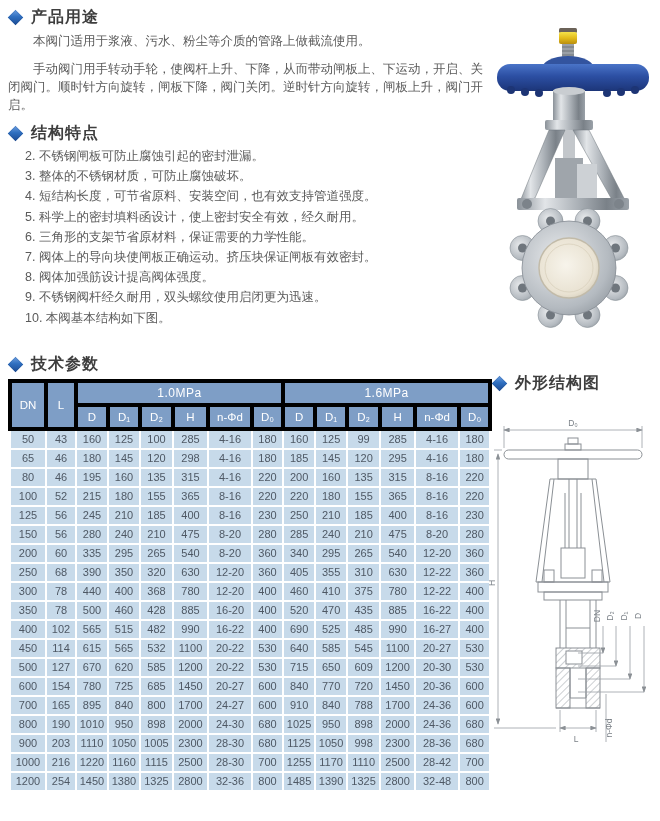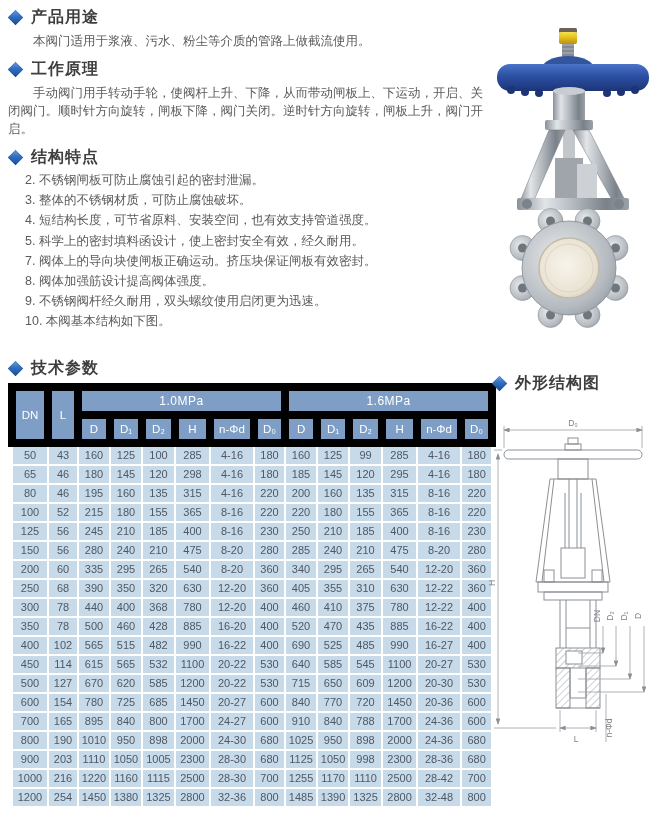--- a/index.html
+++ b/index.html
@@ -15,56 +15,53 @@
   .sec-title{font-size:16px;font-weight:bold;color:#3e3e3e;letter-spacing:1px;}
 
   .body-text{font-size:12.5px;line-height:18px;color:#5a5a5a;margin:6px 0 10px 0;}
   .indent{text-indent:2em;}
   .feature-list{list-style:none;margin:4px 0 8px 0;padding:0 0 0 17px;
                 font-size:12.5px;line-height:20.2px;color:#5a5a5a;}
 
   .sec-params{margin-top:28px;}
   table.params{border-collapse:collapse;table-layout:fixed;width:482px;margin-top:5px;}
   table.params th{background:#7e9ec6;color:#fff;font-weight:normal;
-                  font-size:11.5px;border:8px solid #000000;height:20px;padding:0;text-align:center;}
+                  font-size:11.5px;border:4px solid #000000;height:20px;padding:0;text-align:center;}
   table.params th.grp{font-size:12px;letter-spacing:.5px;}
   table.params td{background:#c7daea;color:#4e5864;font-size:11px;
                   border:2px solid #fff;height:17px;padding:0;text-align:center;
                   white-space:nowrap;overflow:hidden;}
 
   .photo-wrap{position:absolute;left:0;top:8px;width:170px;height:360px;}
   .outline-head{position:absolute;left:4px;top:374px;width:168px;}
   .drawing-wrap{position:absolute;left:0;top:398px;width:168px;height:356px;}
 </style>
 </head>
 <body>
 
 <div class="left-col">
 
   <div class="sec-head">
     <span class="diamond"></span>
     <span class="sec-title">产品用途</span>
   </div>
   <p class="body-text indent">本阀门适用于浆液、污水、粉尘等介质的管路上做截流使用。</p>
 
-  <div class="sec-head">
-    <span class="diamond"></span>
-    <span class="sec-title">工作原理</span>
-  </div>
   <p class="body-text indent">手动阀门用手转动手轮，使阀杆上升、下降，从而带动闸板上、下运动，开启、关闭阀门。顺时针方向旋转，闸板下降，阀门关闭。逆时针方向旋转，闸板上升，阀门开启。</p>
 
   <div class="sec-head">
     <span class="diamond"></span>
     <span class="sec-title">结构特点</span>
   </div>
   <ul class="feature-list">
       <li>2. 不锈钢闸板可防止腐蚀引起的密封泄漏。</li>
       <li>3. 整体的不锈钢材质，可防止腐蚀破坏。</li>
       <li>4. 短结构长度，可节省原料、安装空间，也有效支持管道强度。</li>
       <li>5. 科学上的密封填料函设计，使上密封安全有效，经久耐用。</li>
+      <li>6. 三角形的支架节省原材料，保证需要的力学性能。</li>
       <li>7. 阀体上的导向块使闸板正确运动。挤压块保证闸板有效密封。</li>
       <li>8. 阀体加强筋设计提高阀体强度。</li>
       <li>9. 不锈钢阀杆经久耐用，双头螺纹使用启闭更为迅速。</li>
       <li>10. 本阀基本结构如下图。</li>
     </ul>
 
   <div class="sec-head sec-params">
     <span class="diamond"></span>
     <span class="sec-title">技术参数</span>
   </div>

